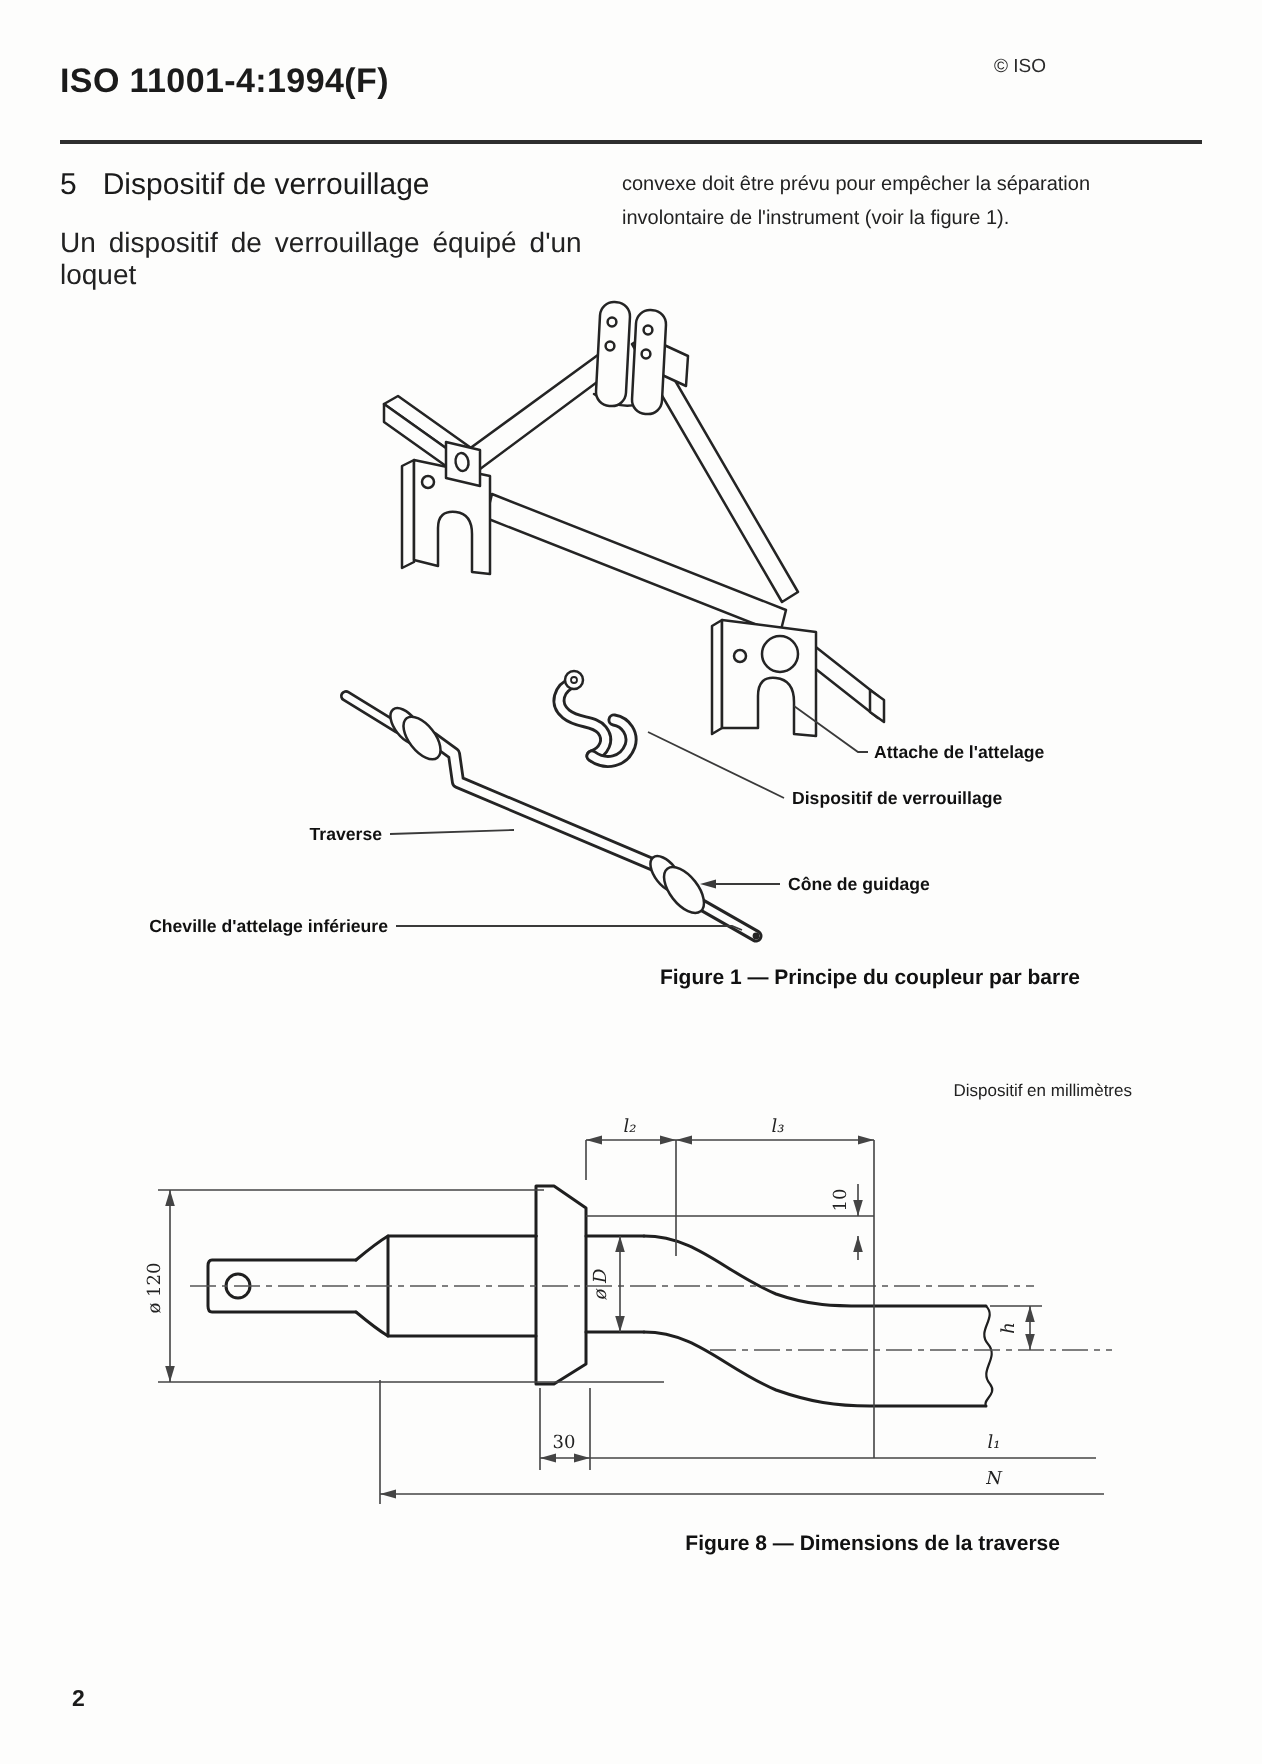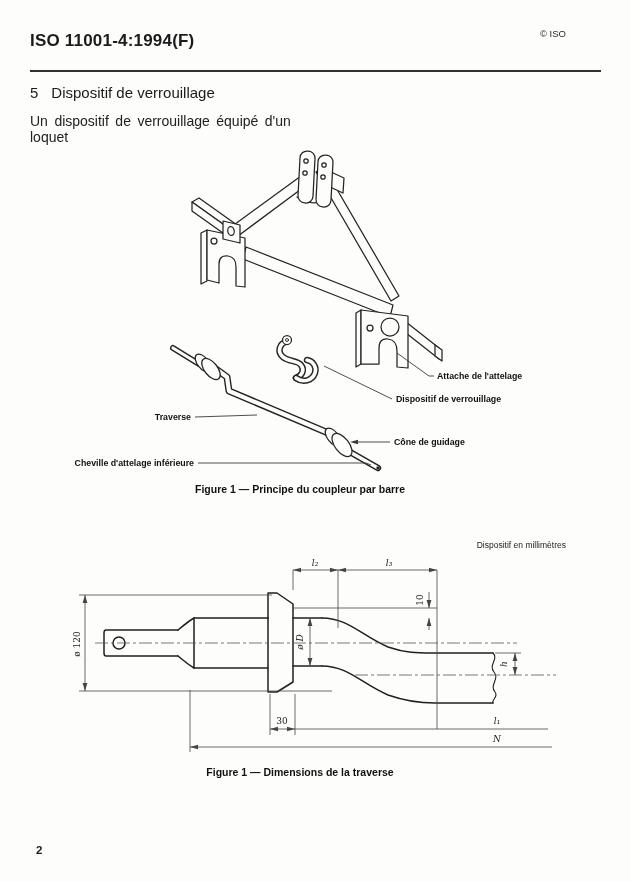--- a/index.html
+++ b/index.html
@@ -6,48 +6,50 @@
   body{
     width:631px;height:882px;
     background:#fdfdfc;
     font-family:"Liberation Sans",sans-serif;
     color:#1b1b1b;
     position:relative;
     overflow:hidden;
   }
   .abs{position:absolute;}
   .hdr-left{left:30px;top:31px;font-size:17px;font-weight:bold;letter-spacing:.2px;}
-  .hdr-right{left:406px;top:28px;width:160px;text-align:right;font-size:9.5px;color:#2a2a2a;}
+  .hdr-right{left:430px;top:28px;width:160px;text-align:center;font-size:9.5px;color:#2a2a2a;}
   .hdr-rule{left:30px;top:70px;width:571px;height:1.5px;background:#2f2f2f;}
   .sec-head{left:30px;top:84px;font-size:15px;font-weight:normal;}
   .sec-head .num{margin-right:13px;}
   .col-left{left:30px;top:113px;width:268px;font-size:14px;line-height:16px;word-spacing:2.6px;color:#222;}
   .col-right{left:311px;top:85px;width:262px;font-size:10px;line-height:16.5px;color:#222;}
   .dim-note{left:406px;top:540px;width:160px;text-align:right;font-size:8.5px;color:#222;}
-  .caption{font-weight:bold;font-size:10.5px;text-align:center;color:#111;}
+  .caption{font-weight:bold;font-size:10.5px;text-align:right;color:#111;}
   .cap1{left:60px;top:483px;width:480px;}
   .cap2{left:70px;top:766px;width:460px;}
   .pagenum{left:36px;top:844px;font-size:11.5px;font-weight:bold;}
   svg{position:absolute;overflow:visible;}
   .figtext{font-family:"Liberation Sans",sans-serif;font-weight:bold;font-size:8.8px;fill:#111;}
   .dimtext{font-family:"DejaVu Serif",serif;font-size:9px;fill:#222;}
   .dimtext.it{font-style:italic;}
 </style>
 </head>
 <body>
 
 <div class="abs hdr-left">ISO 11001-4:1994(F)</div>
 <div class="abs hdr-right">© ISO</div>
 <div class="abs hdr-rule"></div>
 
 <div class="abs sec-head">
   <span class="num">5</span><span>Dispositif de verrouillage</span>
 </div>
 <div class="abs col-left">Un dispositif de verrouillage équipé d'un loquet</div>
 <div class="abs col-right">
+  <div>convexe doit être prévu pour empêcher la séparation</div>
+  <div>involontaire de l'instrument (voir la figure 1).</div>
 </div>
 
 <svg style="left:60px;top:140px" width="485" height="345" viewBox="60 140 485 345">
   <g stroke="#242424" stroke-width="1.25" fill="none" stroke-linejoin="round" stroke-linecap="round">
 
     <g>
       <polygon points="192,202 199,198 244,230 237,234" fill="#fdfdfc"></polygon>
       <polygon points="192,202 192,211 237,243 237,234" fill="#fdfdfc"></polygon>
     </g>
 
@@ -187,15 +189,15 @@
   <text class="dimtext it" x="389" y="566" text-anchor="middle">l₃</text>
   <text class="dimtext" transform="rotate(-90 423 600)" x="423" y="600" text-anchor="middle">10</text>
   <text class="dimtext" transform="rotate(-90 80 644)" x="80" y="644" text-anchor="middle">ø 120</text>
   <text class="dimtext it" transform="rotate(-90 303 642)" x="303" y="642" text-anchor="middle">ø D</text>
   <text class="dimtext it" transform="rotate(-90 507 664)" x="507" y="664" text-anchor="middle">h</text>
   <text class="dimtext" x="282" y="724" text-anchor="middle" font-size="8.5">30</text>
   <text class="dimtext it" x="497" y="724" text-anchor="middle">l₁</text>
   <text class="dimtext it" x="497" y="742" text-anchor="middle">N</text>
 </svg>
 
-<div class="abs caption cap2">Figure 1 — Dimensions de la traverse</div>
+<div class="abs caption cap2">Figure 8 — Dimensions de la traverse</div>
 
 <div class="abs pagenum">2</div>
 
 </body></html>

